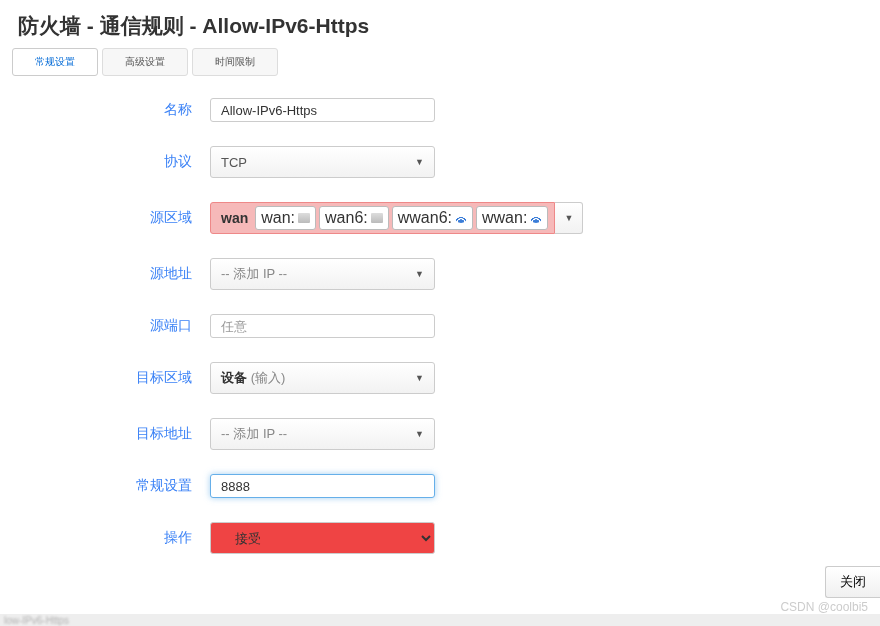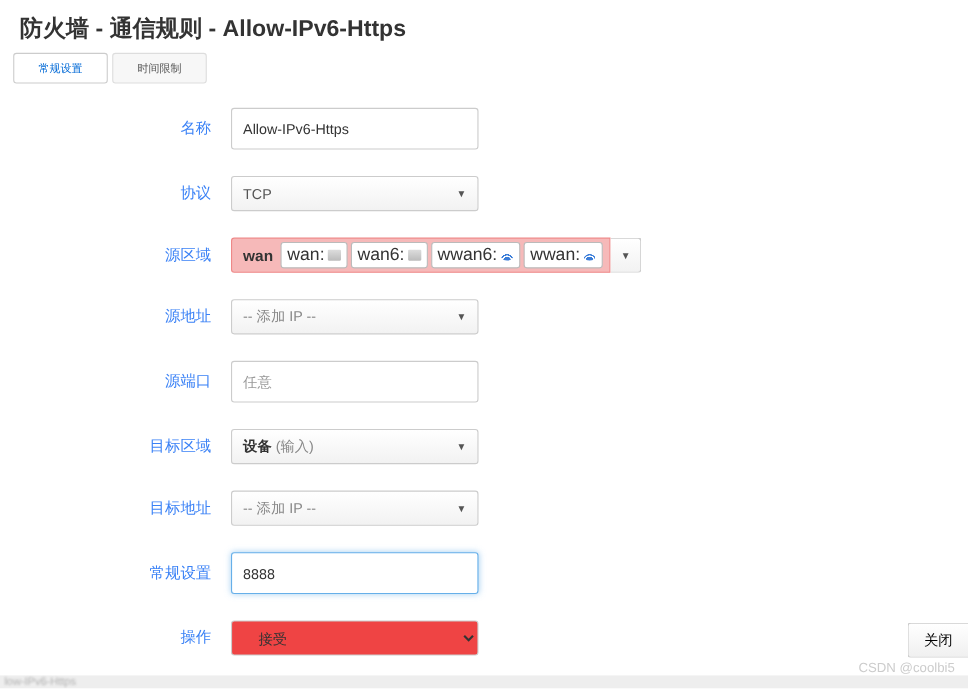--- a/index.html
+++ b/index.html
@@ -59,21 +59,21 @@
       padding-right: 18px;
       color: #3b82f6;
       font-size: 14px;
     }
     .form-control {
       width: 225px;
       position: relative;
     }
     .text-input {
       width: 100%;
-      height: 38px;
+      height: 24px;
       padding: 0 10px;
       border: 1px solid #ccc;
       border-radius: 3px;
       font-size: 13px;
       color: #333;
     }
     .text-input::placeholder {
       color: #999;
     }
     .text-input.focused {
@@ -211,20 +211,21 @@
   </style>
 </head>
 <body>
 
 <div class="header">
   <h3>防火墙 - 通信规则 - Allow-IPv6-Https</h3>
 </div>
 
 <div class="tabs">
   <div class="tab active">常规设置</div>
+  <div class="tab">高级设置</div>
   <div class="tab">时间限制</div>
 </div>
 
 <div class="form">
 
   <div class="form-row">
     <div class="form-label">名称</div>
     <div class="form-control">
       <input type="text" class="text-input" value="Allow-IPv6-Https" style="">
     </div>

